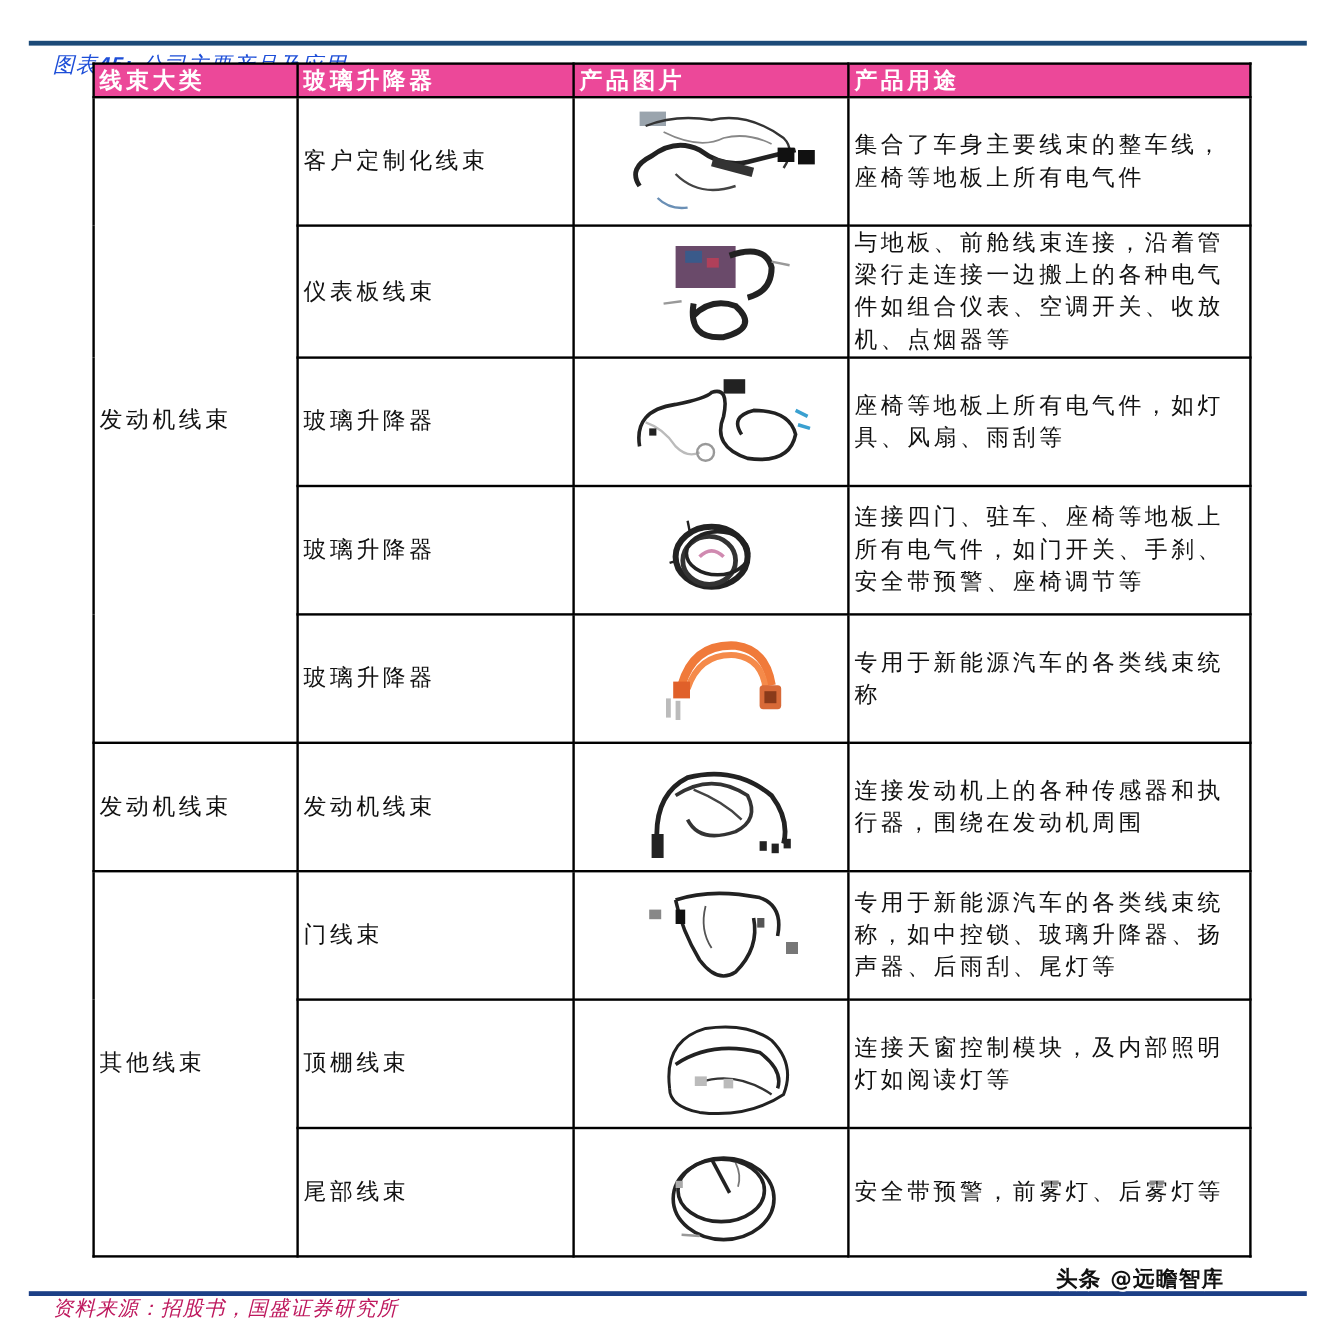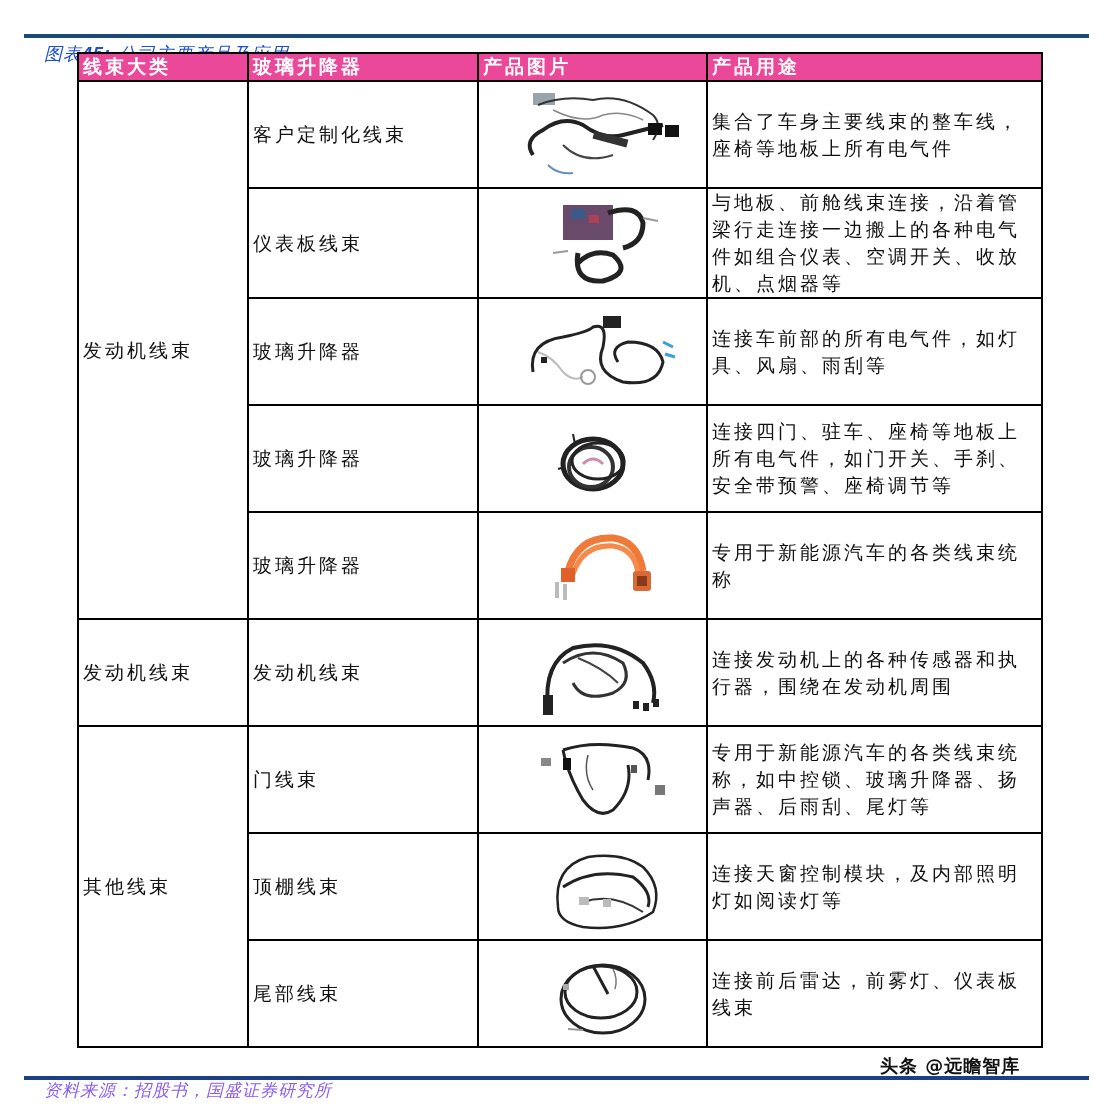--- a/index.html
+++ b/index.html
@@ -3,21 +3,21 @@
   <meta charset="utf-8">
   <style>
     html, body { margin: 0; padding: 0; background: #ffffff; }
     body { width: 1109px; height: 1110px; position: relative; overflow: hidden;
       font-family: "DejaVu Serif", "Liberation Serif", serif; color: #111; }
     .fig-title { position: absolute; left: 44px; top: 2px; font-size: 18px; font-style: italic;
       color: #1d4ed8; letter-spacing: 1px; margin-top: 40px; }
     .fig-title .num { font-family: "Liberation Sans", sans-serif; font-weight: bold; font-style: italic; }
     .rule-top { position: absolute; left: 24px; top: 34px; width: 1065px; height: 4px; background: #1c4a78; }
     .rule-bottom { position: absolute; left: 24px; top: 1076px; width: 1065px; height: 4px; background: #1c3f86; }
-    .source { position: absolute; left: 44px; top: 1079px; font-size: 17px; font-style: italic; color: #8b5cf6; letter-spacing: 1px; }
+    .source { position: absolute; left: 44px; top: 1079px; font-size: 17px; font-style: italic; color: #be185d; letter-spacing: 1px; }
     .watermark { position: absolute; left: 880px; top: 1054px; font-family: "DejaVu Sans", sans-serif; font-size: 18px;
       font-weight: bold; color: #111; letter-spacing: 1px; text-shadow: 1px 1px 0 #fff, -1px -1px 0 #fff; }
     table.main { position: absolute; left: 77px; top: 52px; border-collapse: collapse; table-layout: fixed; width: 964px; }
     table.main th, table.main td { border: 2px solid #000; padding: 0 4px; vertical-align: middle; text-align: left; }
     table.main th { background: #ec4899; color: #fff; font-weight: bold; font-size: 19px; height: 24px;
       letter-spacing: 3px; font-family: "DejaVu Sans", sans-serif; }
     table.main td { font-size: 19px; letter-spacing: 3px; line-height: 27px; }
     col.c1 { width: 170px; } col.c2 { width: 230px; } col.c3 { width: 229px; } col.c4 { width: 335px; }
     tr.row td { height: 105px; }
     td.img-cell { text-align: center; padding: 0; }
@@ -89,21 +89,21 @@
         <svg width="200" height="100" viewBox="0 0 200 100">
           <rect x="110" y="14" width="18" height="12" fill="#222"></rect>
           <path d="M40 70 Q35 40 70 35 Q95 30 100 25 Q115 20 110 45 Q100 70 130 80 Q165 85 170 60 Q165 40 135 40 Q115 45 125 60" stroke="#222" stroke-width="3" fill="none"></path>
           <path d="M45 50 Q60 55 70 70 Q80 80 90 75" stroke="#bbb" stroke-width="2" fill="none"></path>
           <circle cx="95" cy="75" r="7" stroke="#999" stroke-width="2" fill="none"></circle>
           <path d="M170 40 L180 45" stroke="#3aa0d0" stroke-width="3"></path>
             <path d="M172 52 L182 55" stroke="#3aa0d0" stroke-width="3"></path>
           <rect x="48" y="55" width="6" height="6" fill="#222"></rect>
         </svg>
       </td>
-      <td class="use-cell">连接车前部的所有电气件，如灯具、风扇、雨刮等</td>
+      <td class="use-cell">座椅等地板上所有电气件，如灯具、风扇、雨刮等</td>
     </tr>
     <tr class="row">
       <td>玻璃升降器</td>
       <td class="img-cell">
         <svg width="200" height="100" viewBox="0 0 200 100">
           <ellipse cx="100" cy="55" rx="30" ry="25" stroke="#222" stroke-width="5" fill="none"></ellipse>
           <ellipse cx="98" cy="58" rx="22" ry="20" stroke="#333" stroke-width="4" fill="none"></ellipse>
           <ellipse cx="105" cy="52" rx="26" ry="18" stroke="#222" stroke-width="3" fill="none"></ellipse>
           <path d="M90 55 Q100 45 110 55" stroke="#d08ab0" stroke-width="3" fill="none"></path>
           <path d="M80 25 L82 35" stroke="#222" stroke-width="2"></path>
@@ -179,20 +179,20 @@
       <td class="img-cell">
         <svg width="200" height="100" viewBox="0 0 200 100">
           <ellipse cx="110" cy="55" rx="42" ry="34" stroke="#222" stroke-width="3" fill="none"></ellipse>
           <ellipse cx="108" cy="48" rx="36" ry="26" stroke="#222" stroke-width="3" fill="none"></ellipse>
           <path d="M100 22 L115 50" stroke="#222" stroke-width="3"></path>
           <path d="M120 25 Q125 35 122 45" stroke="#777" stroke-width="1.5" fill="none"></path>
           <path d="M75 85 L90 86" stroke="#999" stroke-width="2"></path>
           <rect x="70" y="40" width="6" height="6" fill="#aaa"></rect>
         </svg>
       </td>
-      <td class="use-cell">连接前后雷达，前雾灯、仪表板线束</td>
+      <td class="use-cell">安全带预警，前雾灯、后雾灯等</td>
     </tr>
   </tbody>
 </table>
 
 <div class="rule-bottom"></div>
 <div class="source">资料来源：招股书，国盛证券研究所</div>
 <div class="watermark">头条 @远瞻智库</div>
 
 </body></html>

